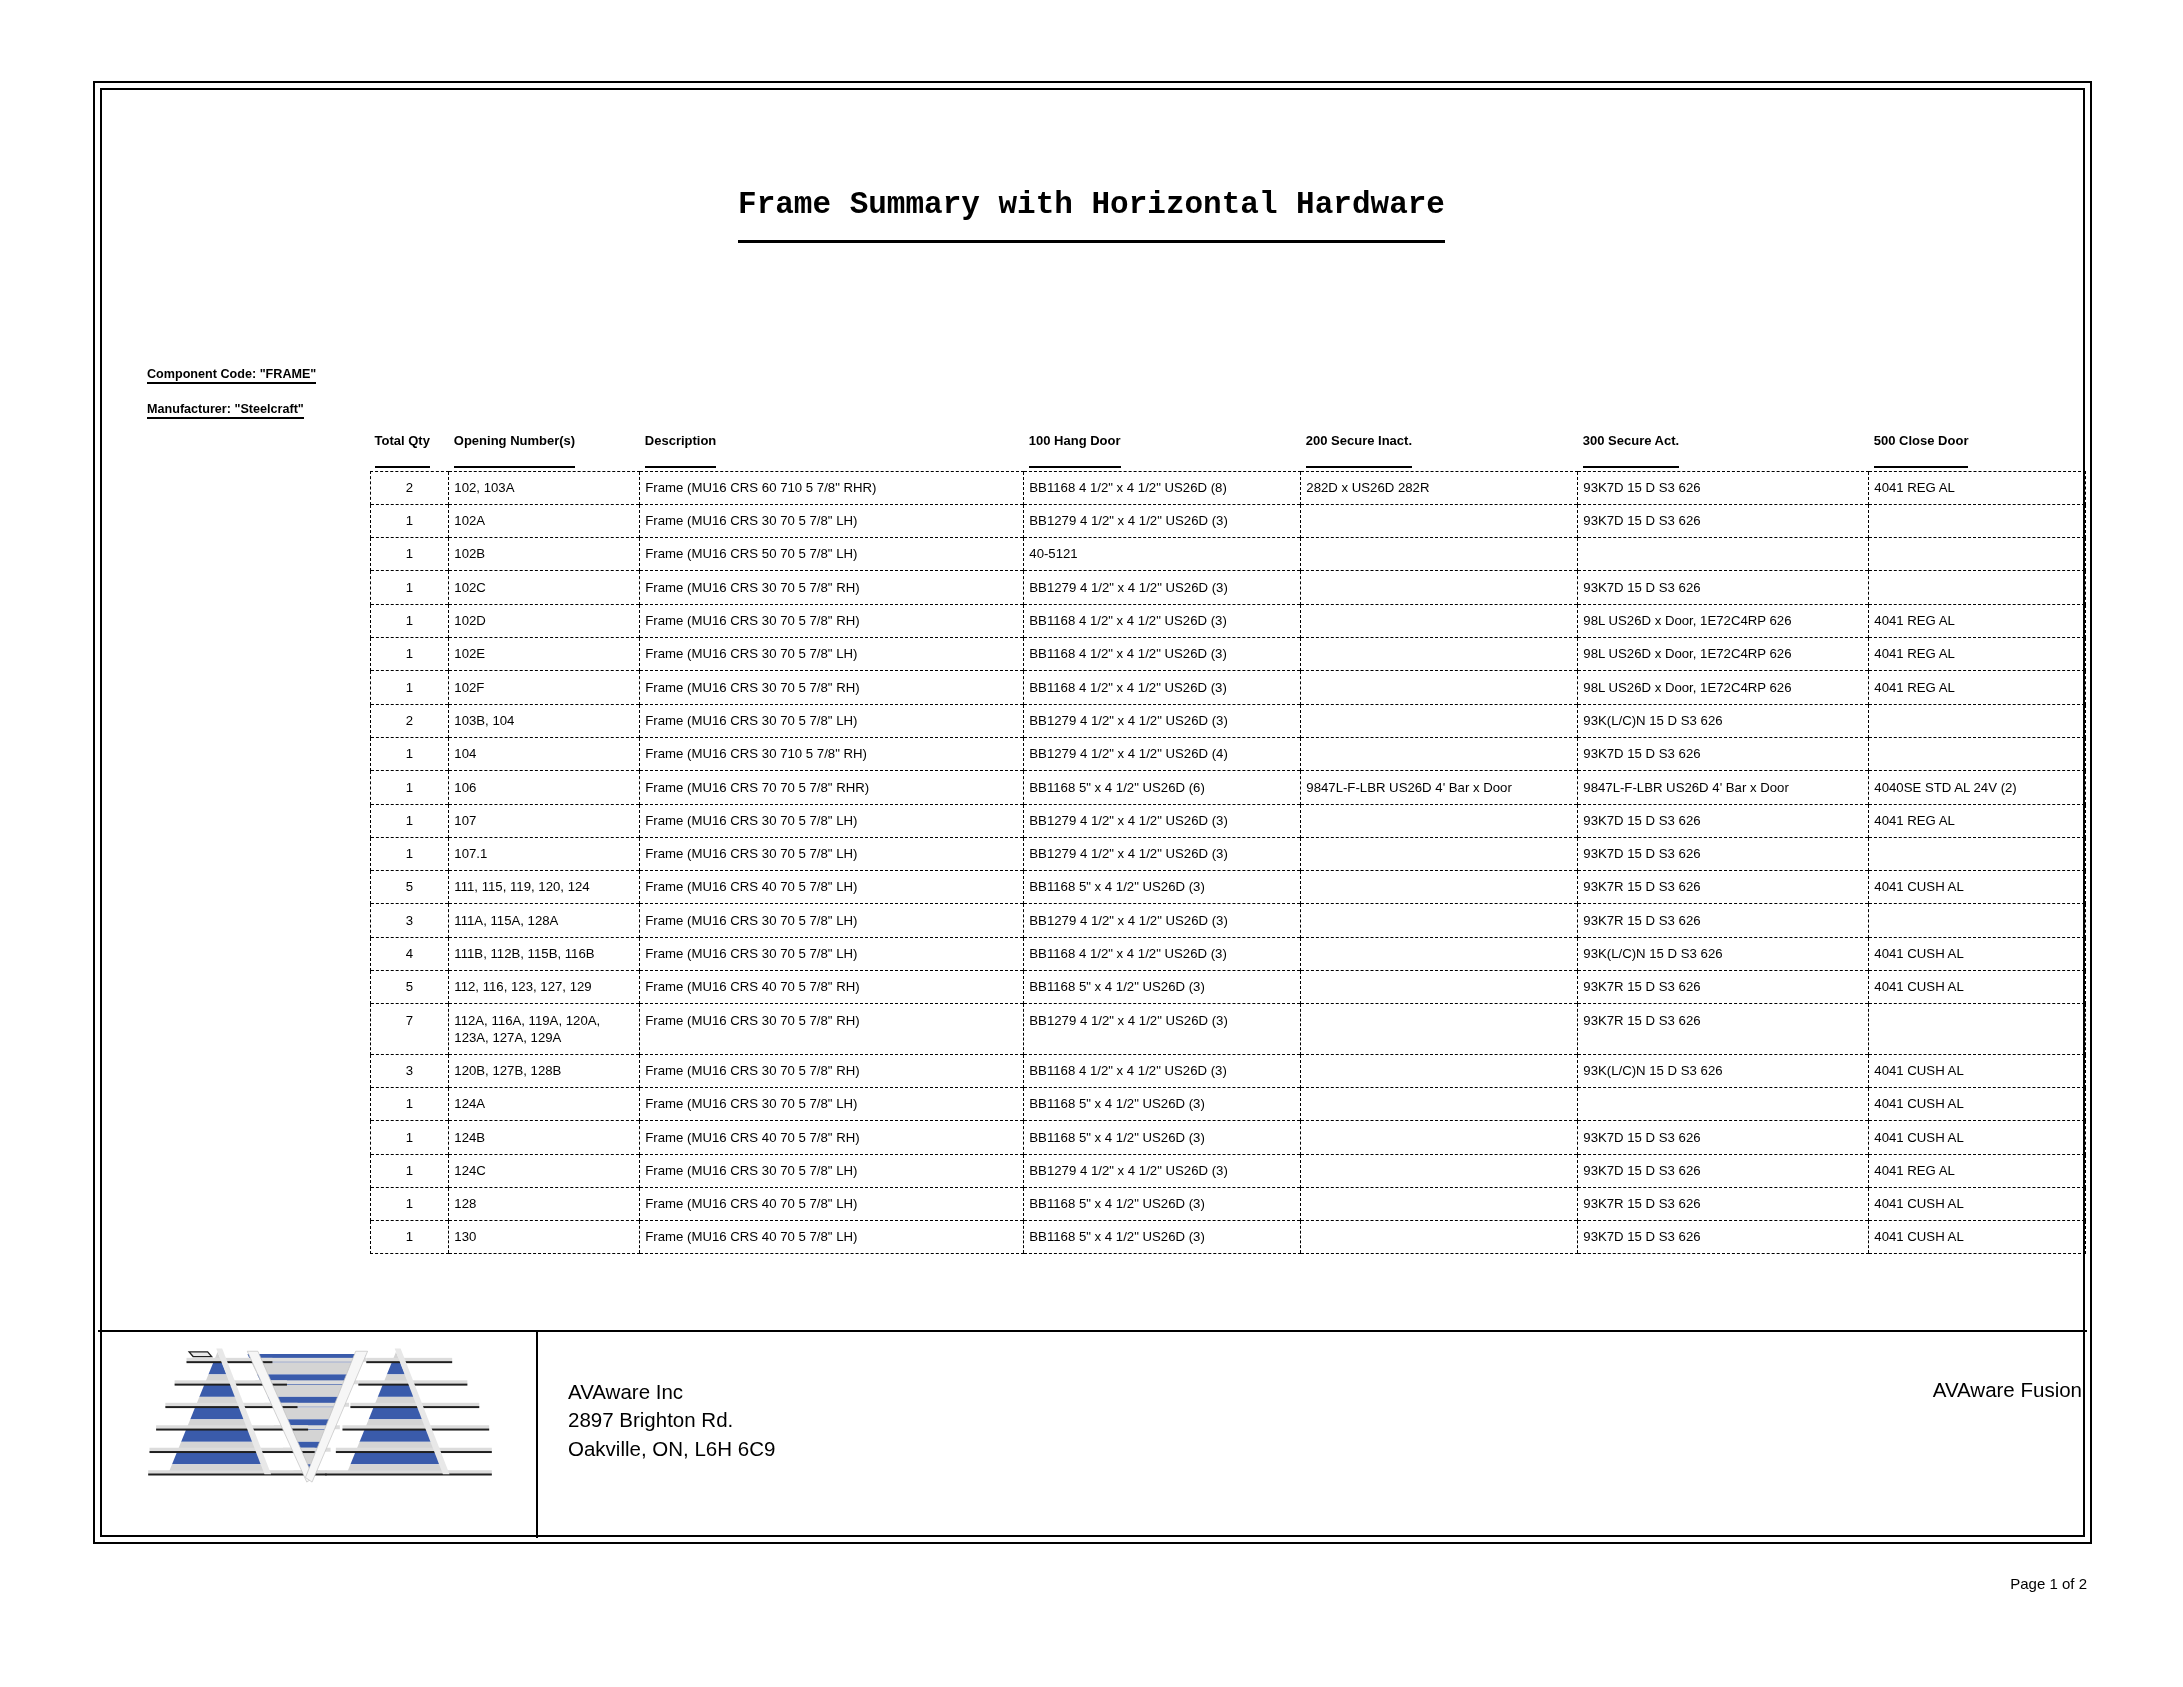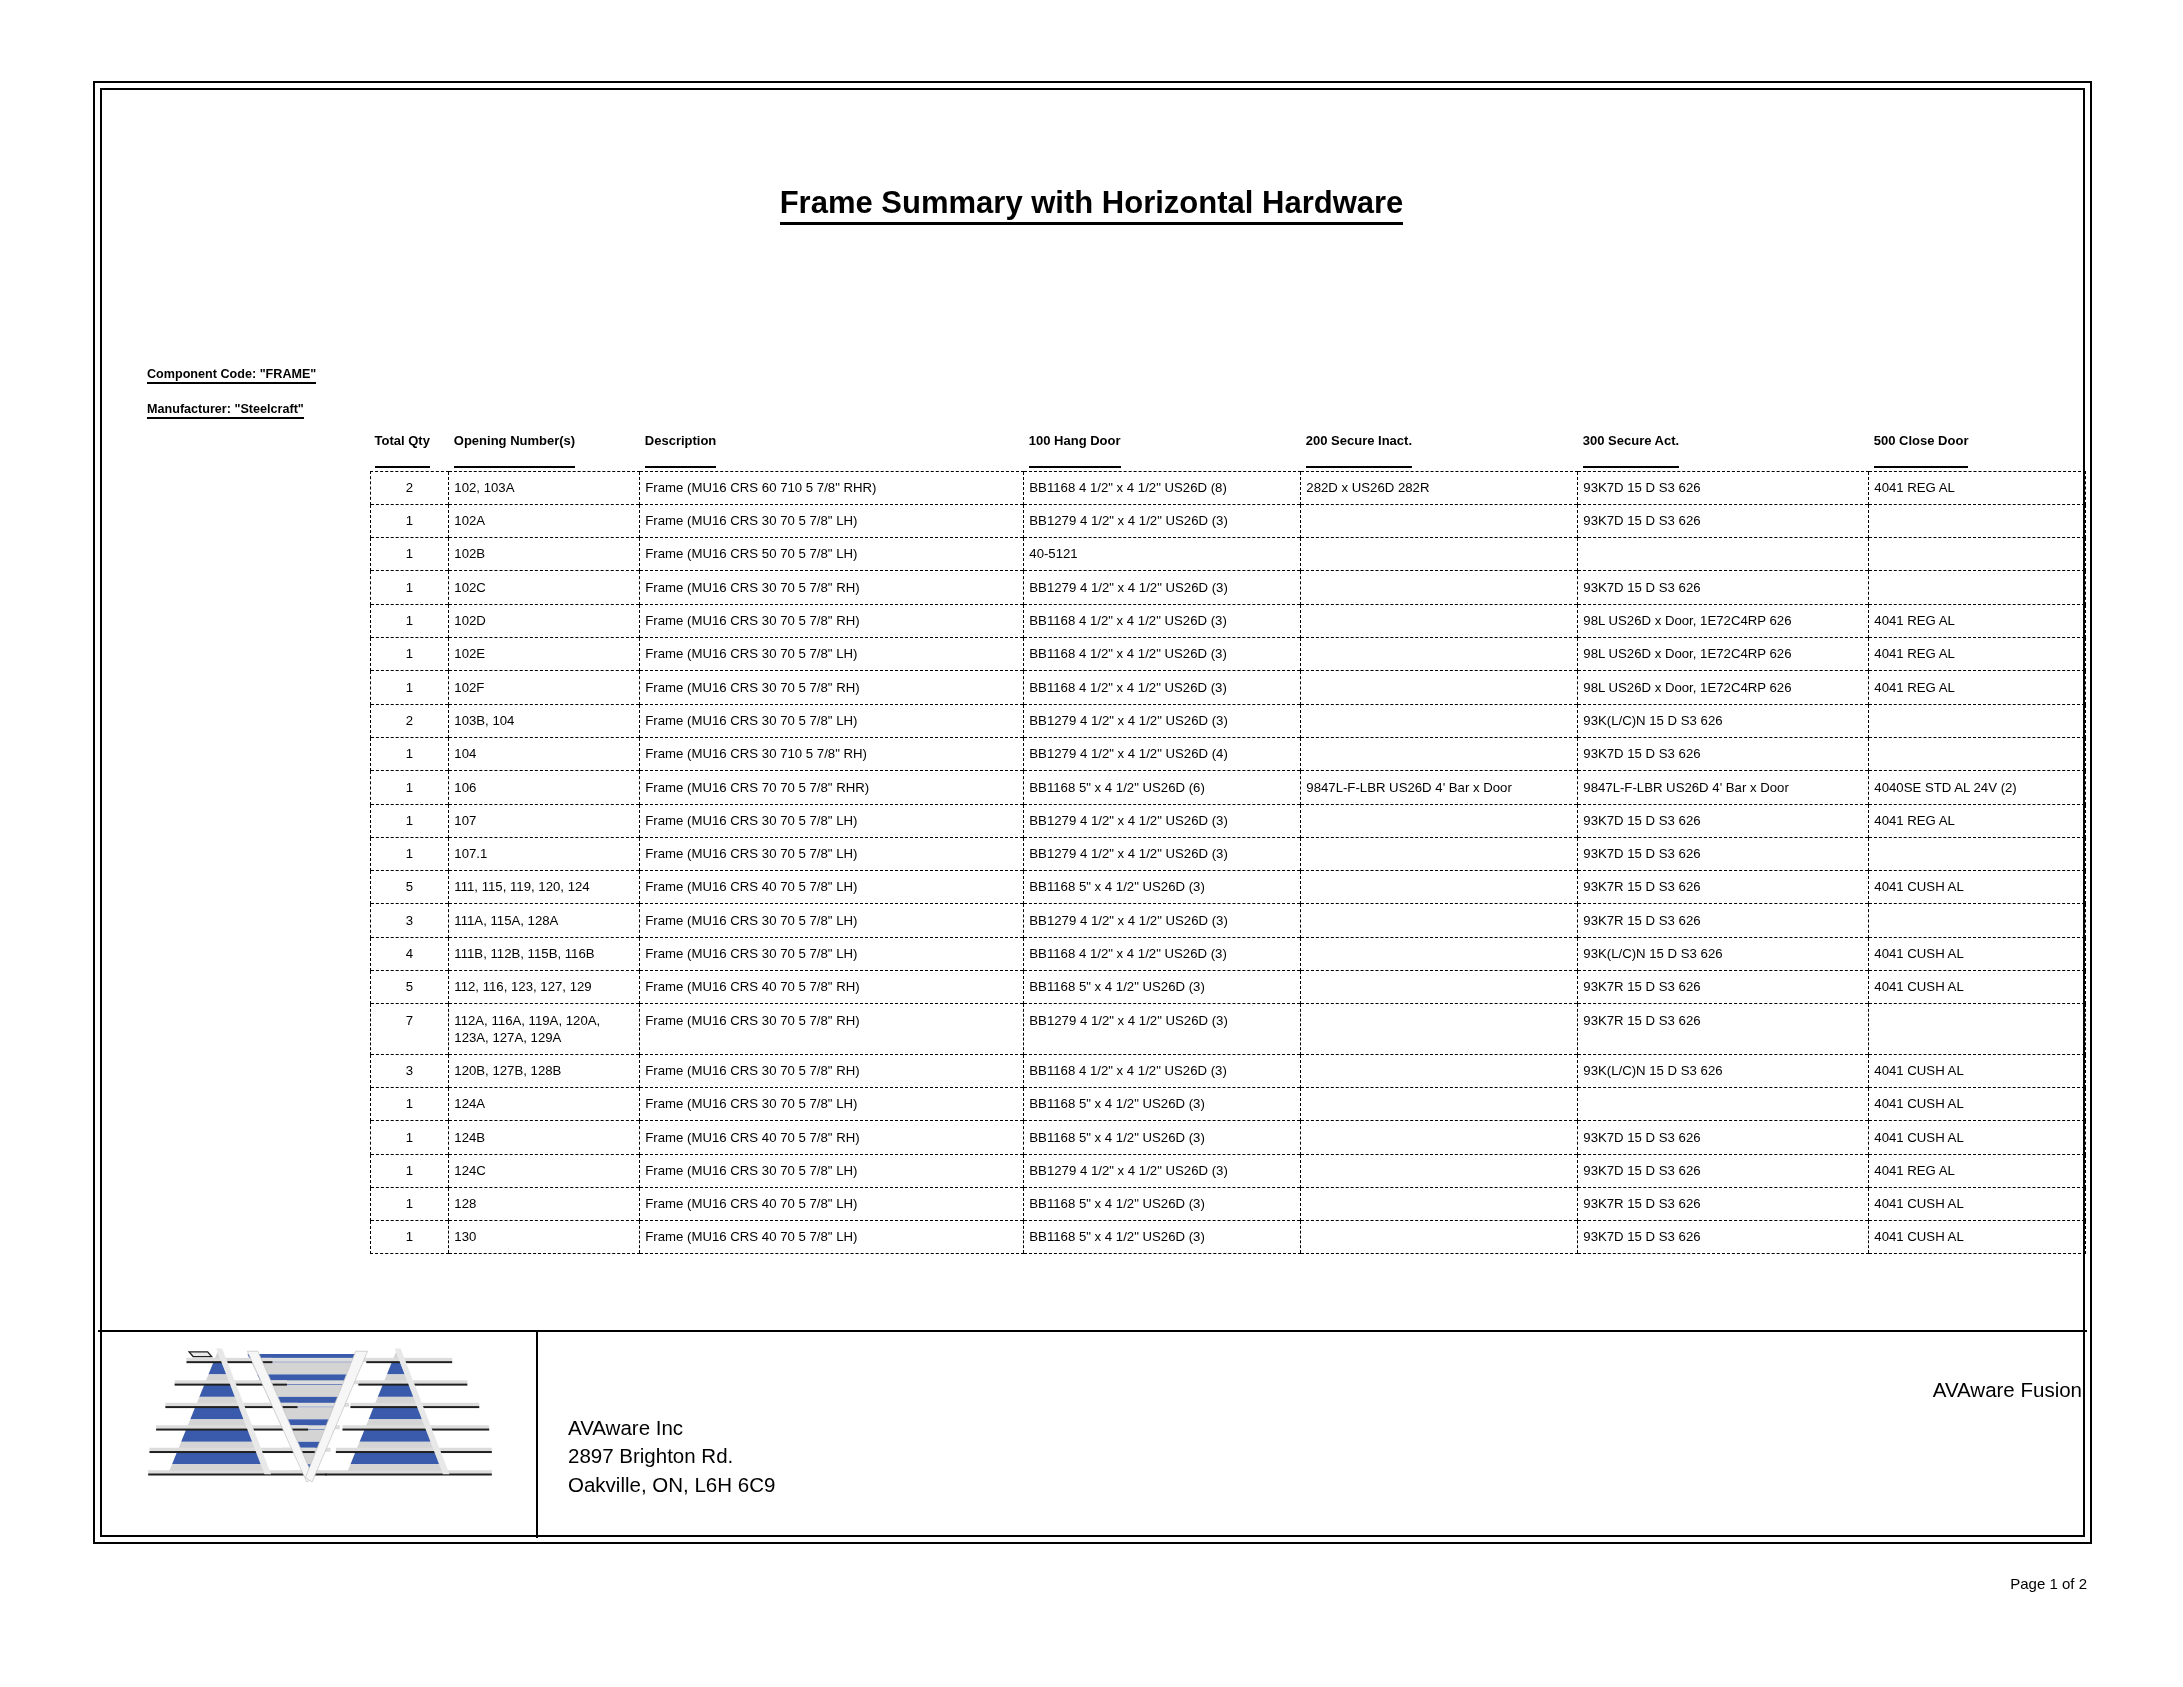--- a/index.html
+++ b/index.html
@@ -42,21 +42,22 @@
     left: 0;
     top: 185px;
     width: 2183px;
     text-align: center;
     font-size: 31px;
     font-weight: bold;
     letter-spacing: 0px;
   }
   .doc-title span {
     border-bottom: 3.3px solid #000;
-    padding-bottom: 2px;
+    padding-bottom: 18px;
+    font-family: Liberation Mono, monospace;
   }
 
   
   .meta {
     position: absolute;
     left: 147px;
     top: 367px;
     font-size: 12.6px;
     font-weight: bold;
   }
@@ -156,21 +157,20 @@
     width: 344px;
     height: 152px;
   }
   .footer-address {
     position: absolute;
     left: 470px;
     top: 46px;
     font-size: 20.5px;
     line-height: 28.4px;
     white-space: pre-line;
-    margin-top: 36px;
   }
   .footer-product {
     position: absolute;
     right: 5px;
     top: 46px;
     font-size: 20.5px;
     text-align: right;
   }
 
   .page-number {

